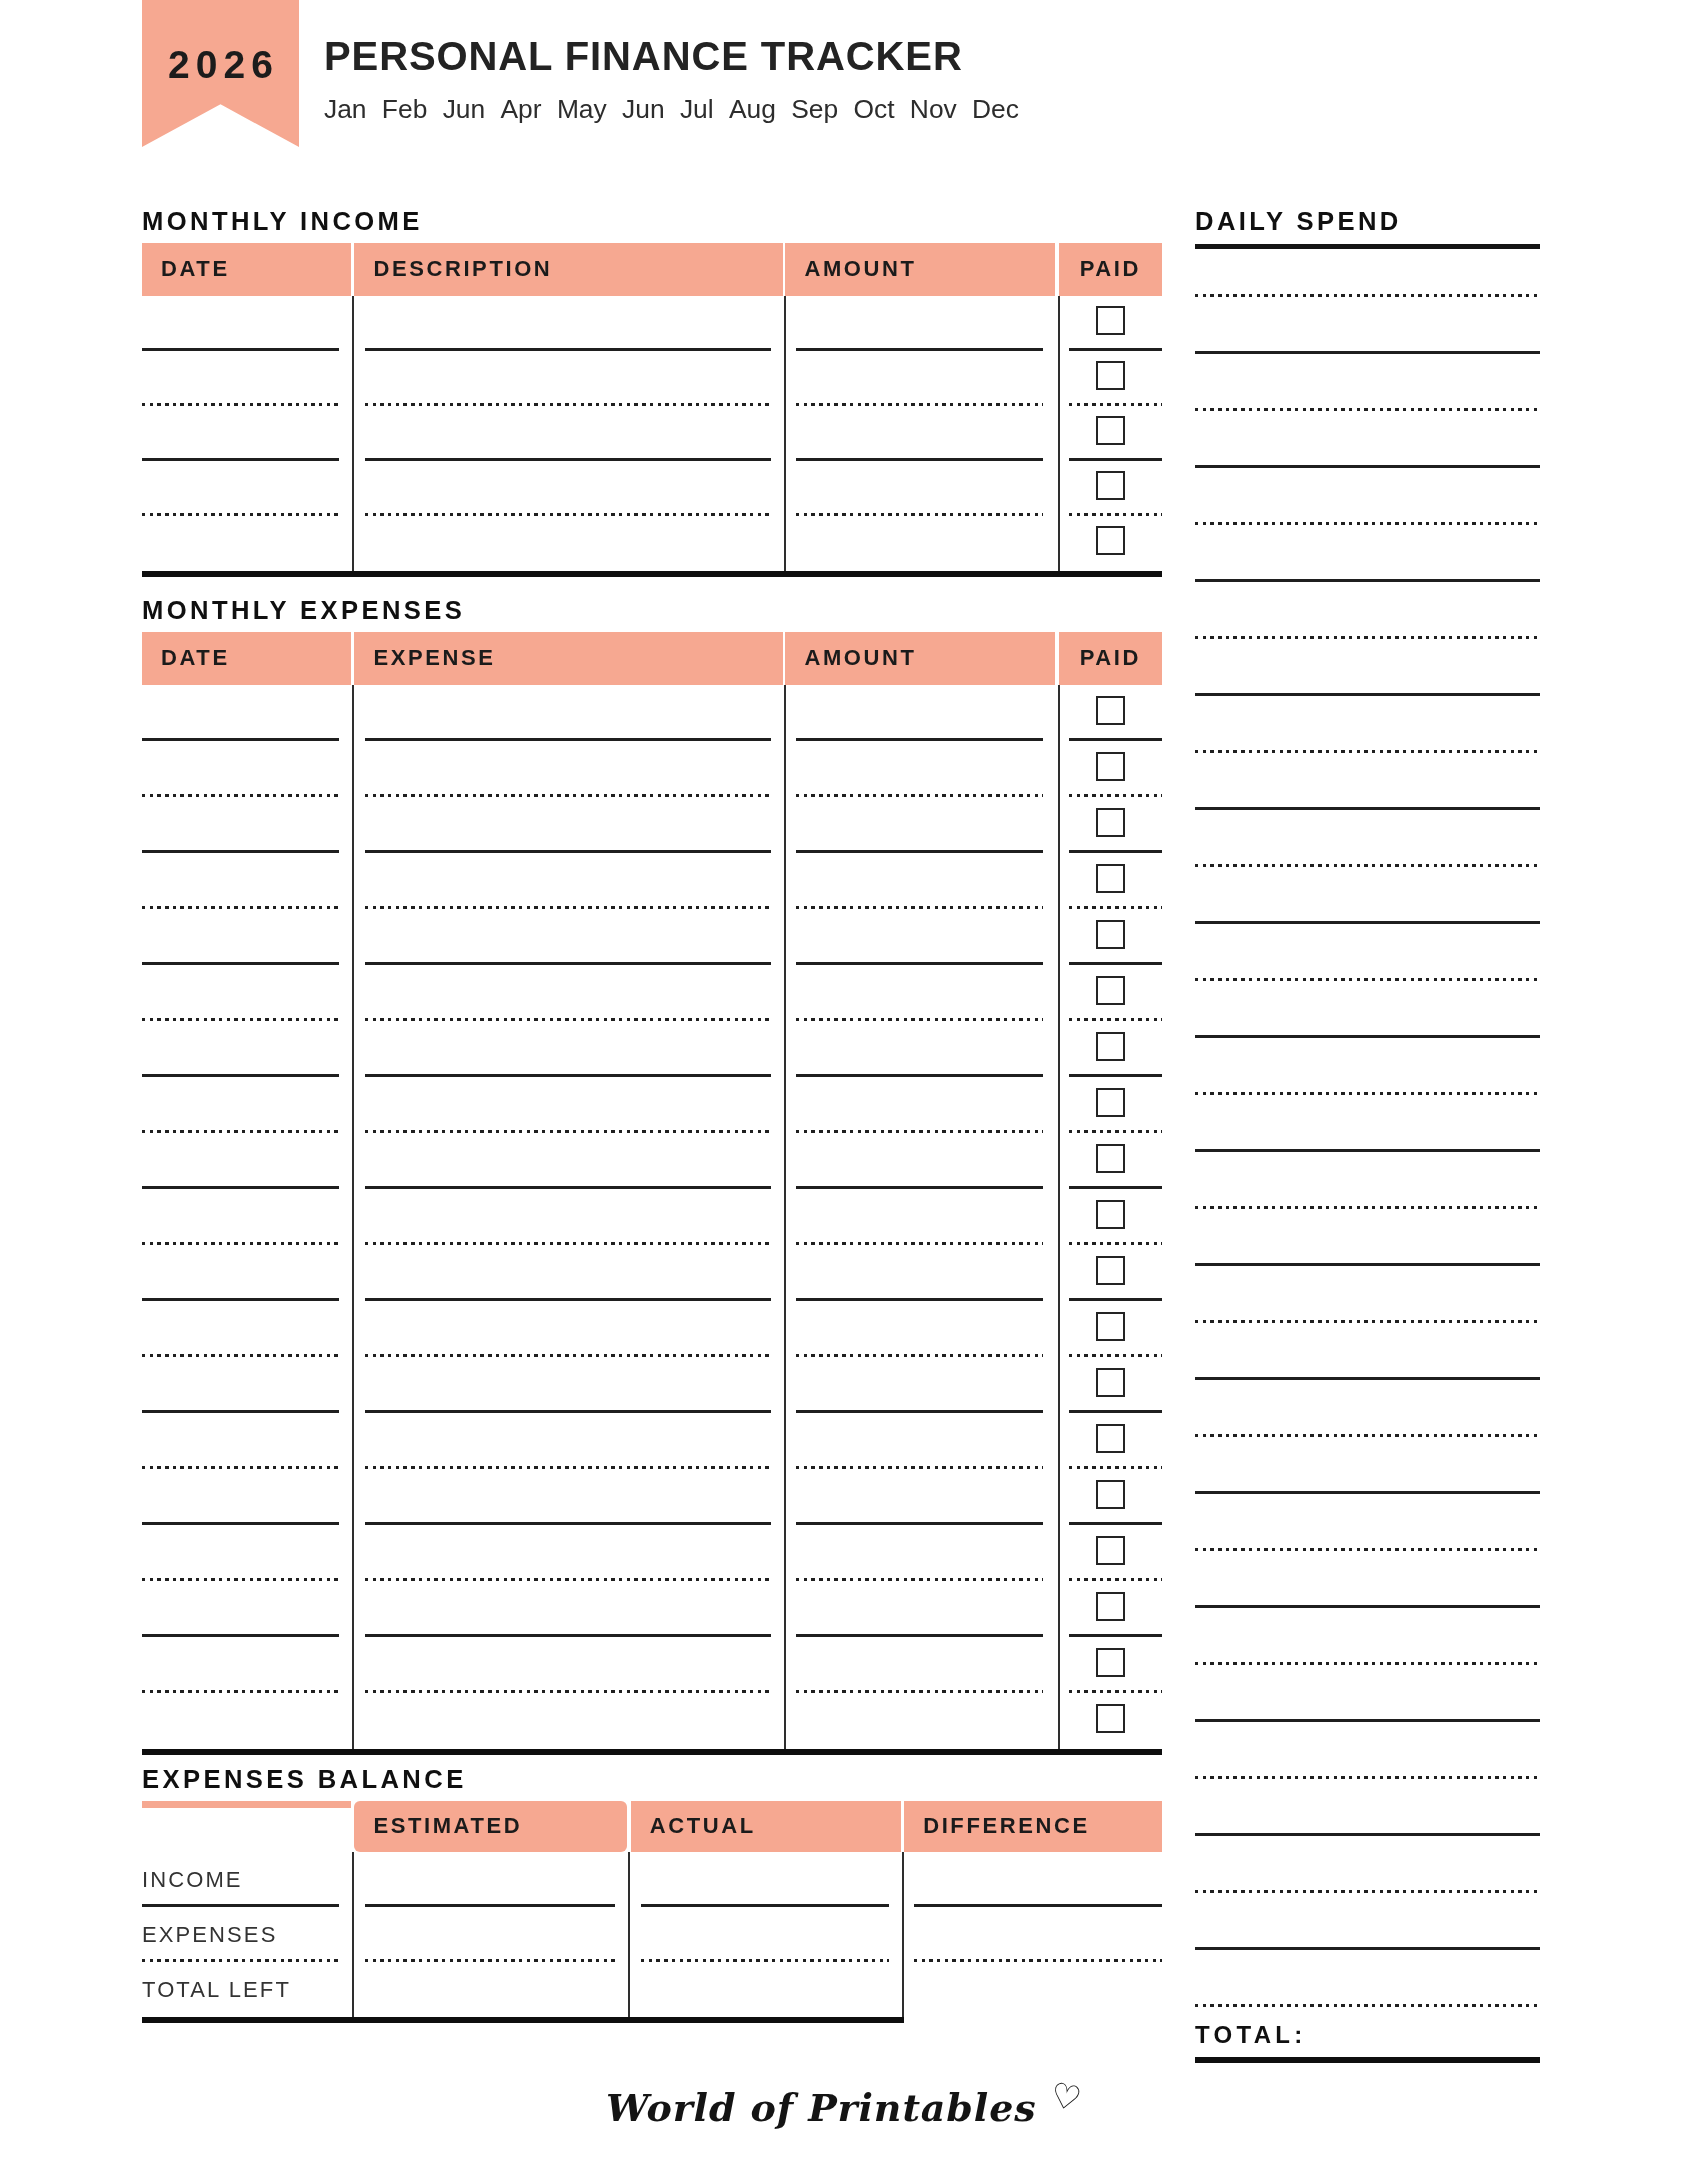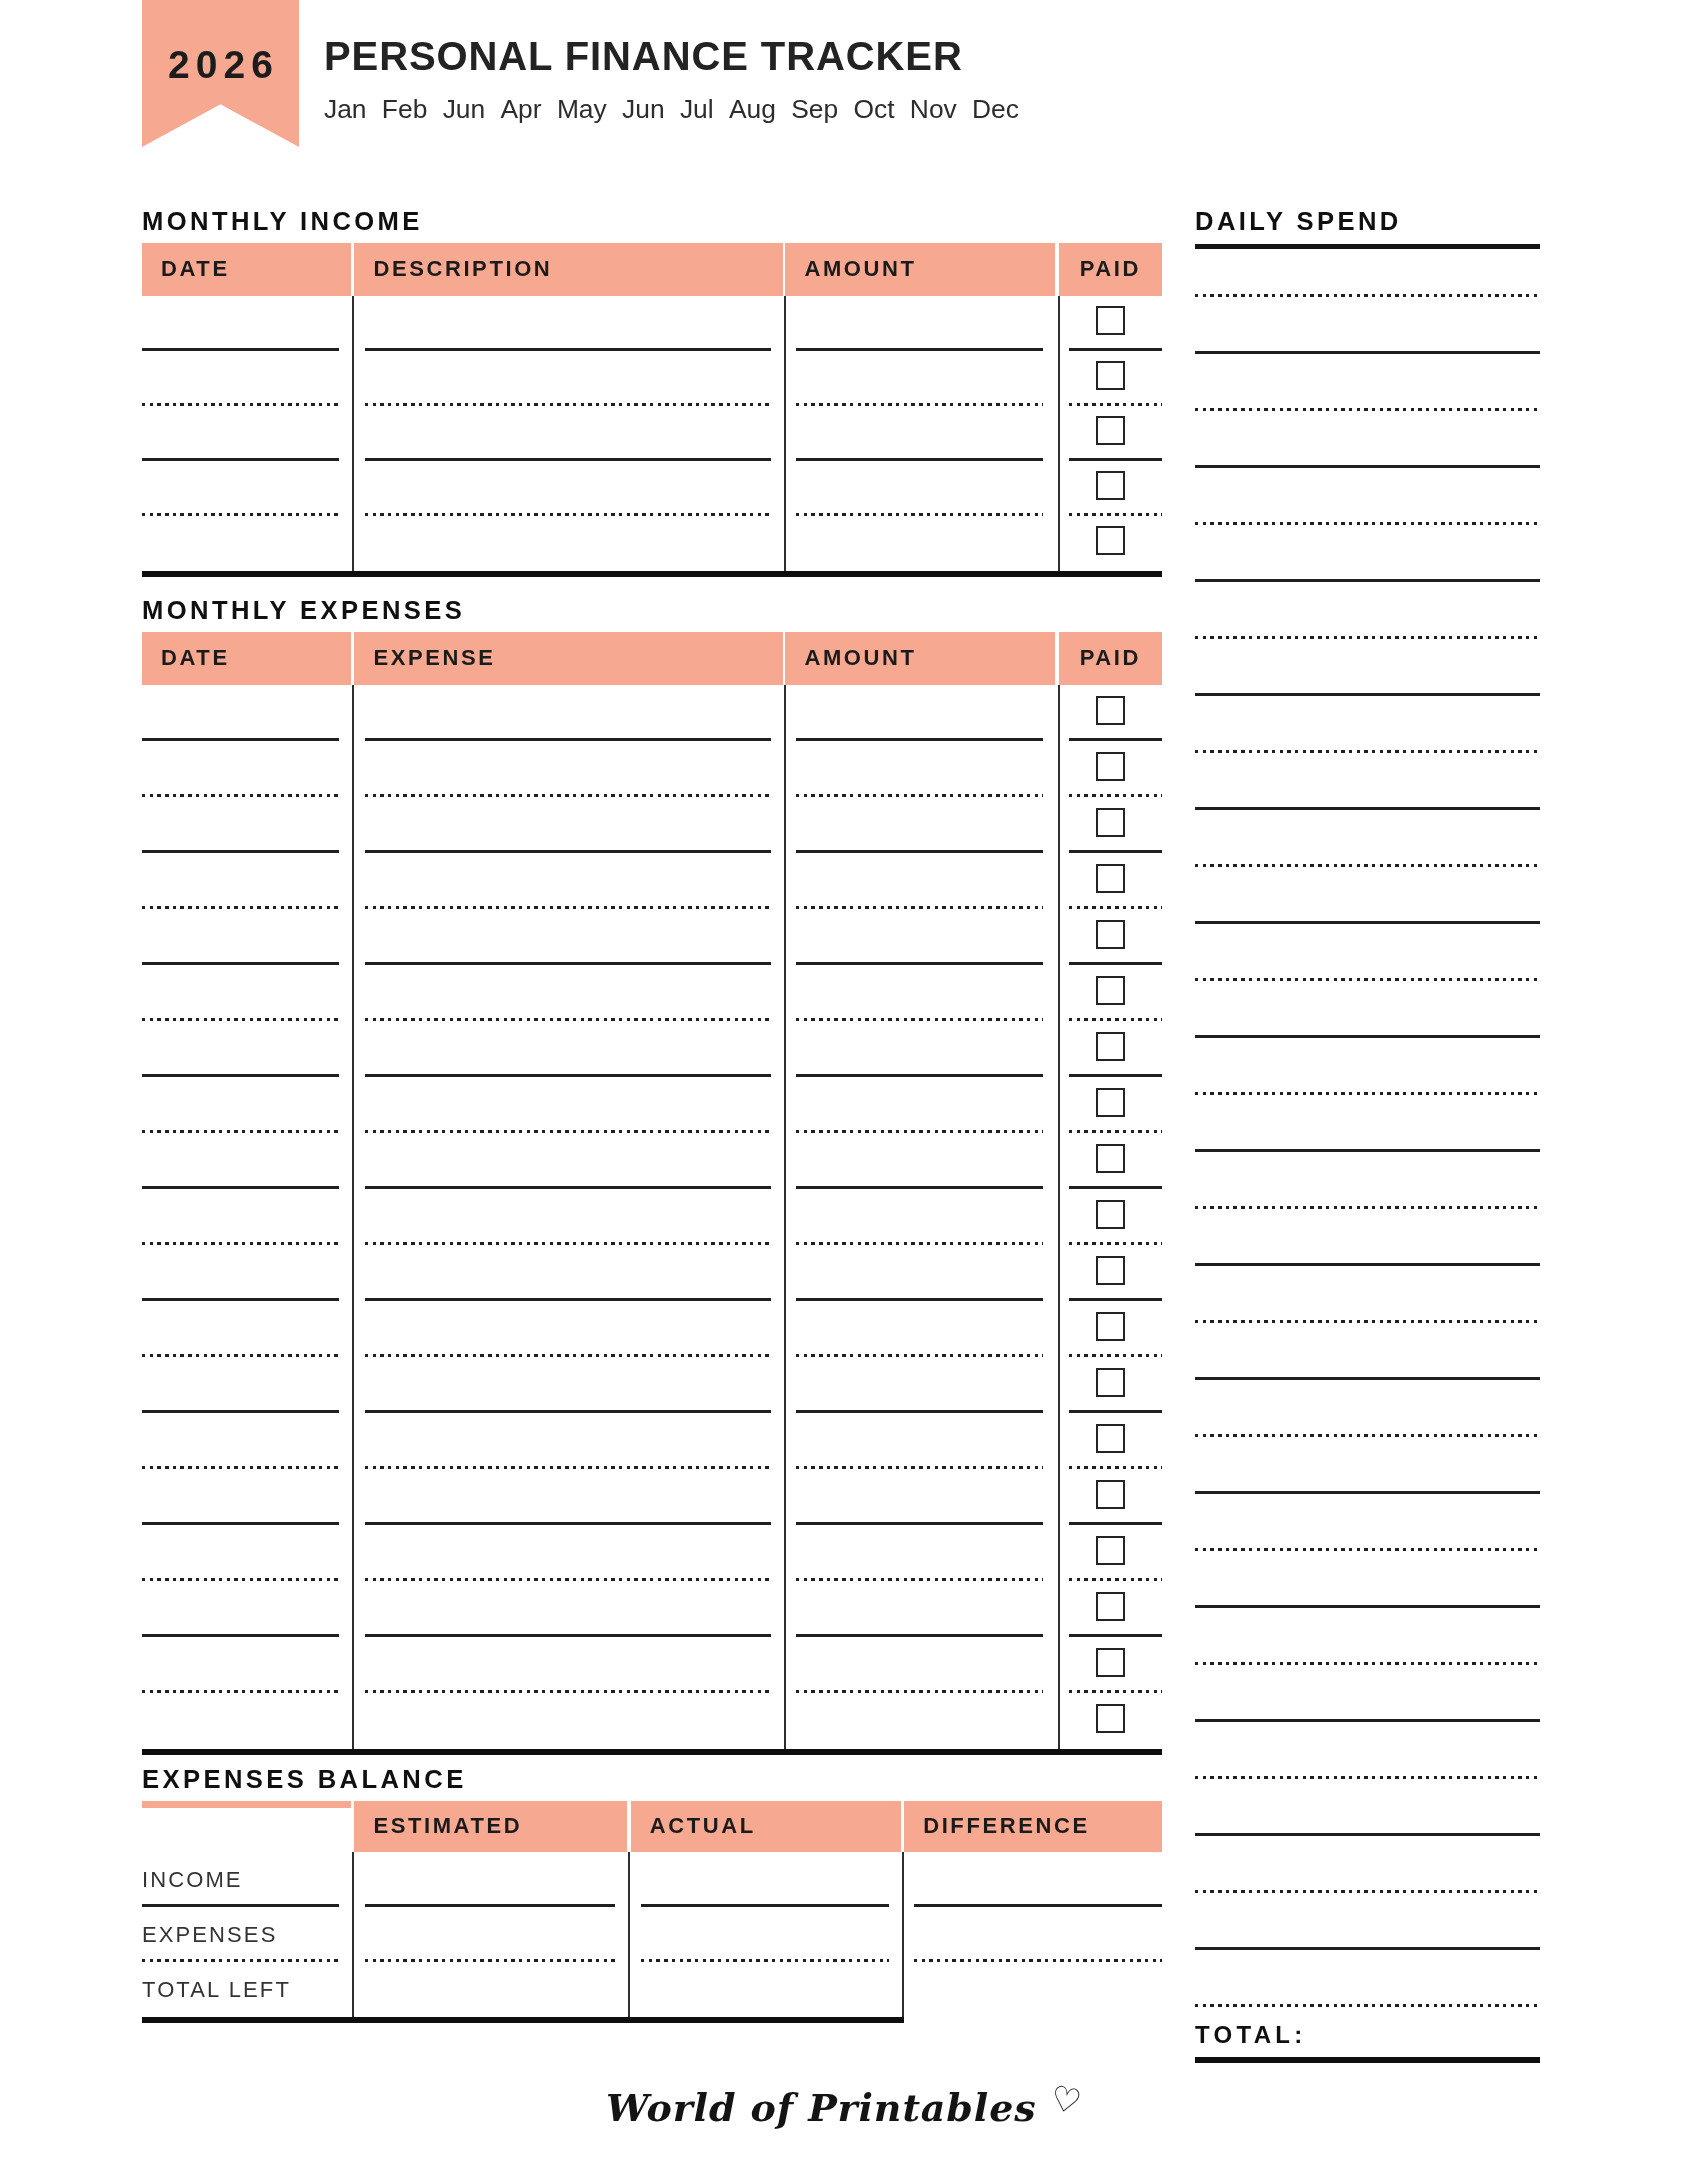--- a/index.html
+++ b/index.html
@@ -55,21 +55,21 @@
   .thickbar { height:6px; background:#0e0e0e; }
 
   
   #income-section   { position:absolute; left:142px; top:207px;  width:1020px; }
   #expenses-section { position:absolute; left:142px; top:596px;  width:1020px; }
   #balance-section  { position:absolute; left:142px; top:1765px; width:1020px; }
 
   
   .balance-header { height:51px; }
   .b1 { width:209px; }
-  .b2 { width:273px; margin-left:3.4px; }
+  .b2 { width:273px; margin-left:3.4px;border-radius:6px; }
   .b3 { width:270px; margin-left:3.4px; }
   .b4 { flex:1; margin-left:3.4px; }
   .corner-strip { background:linear-gradient(to bottom,#F6A891 0,#F6A891 6.8px,transparent 6.8px); }
   .b-row { display:flex; height:55px; }
   .b-row .lbl {
     display:flex; align-items:flex-end; padding-bottom:13.6px;
     font-size:22px; letter-spacing:2.1px; color:#333;
   }
   .b-row .cell.b1 .wline { left:0; }
   .b-row .cell.b4 .wline { right:0; }
@@ -86,21 +86,21 @@
   .ds-slot .wline { left:0; right:0; }
   .ds-total {
     margin-top:12px; height:44px; border-bottom:6px solid #0e0e0e;
     display:flex; align-items:flex-end; padding-bottom:8.5px;
     font-size:24px; font-weight:700; letter-spacing:4.3px; color:#101010;
   }
 
   
   #footer {
     position:absolute; left:0; right:0; top:2085px;
-    display:flex; align-items:center; justify-content:center; gap:12px;
+    display:flex; align-items:flex-start; justify-content:center; gap:12px;
   }
   .brand {
     font-family:"DejaVu Serif", serif; font-style:italic; font-weight:700;
     font-size:38px; color:#141414; letter-spacing:0.9px;
   }
   .heart { font-size:34px; color:#141414; transform:rotate(12deg) translateY(-8.5px); }
 </style>
 </head>
 <body>
 

